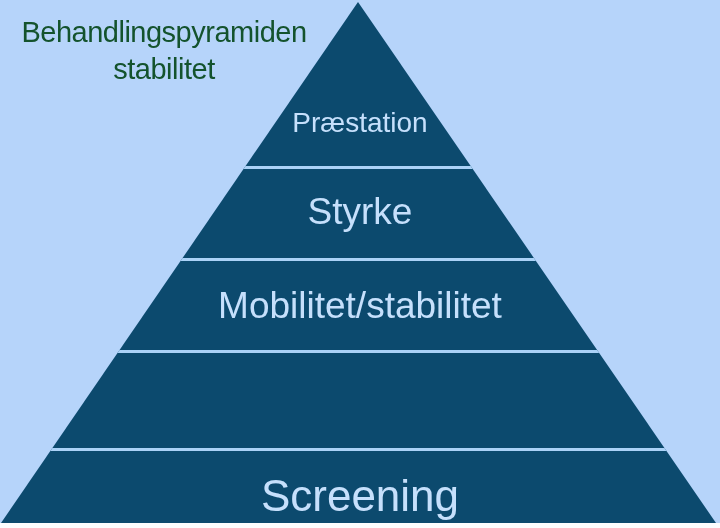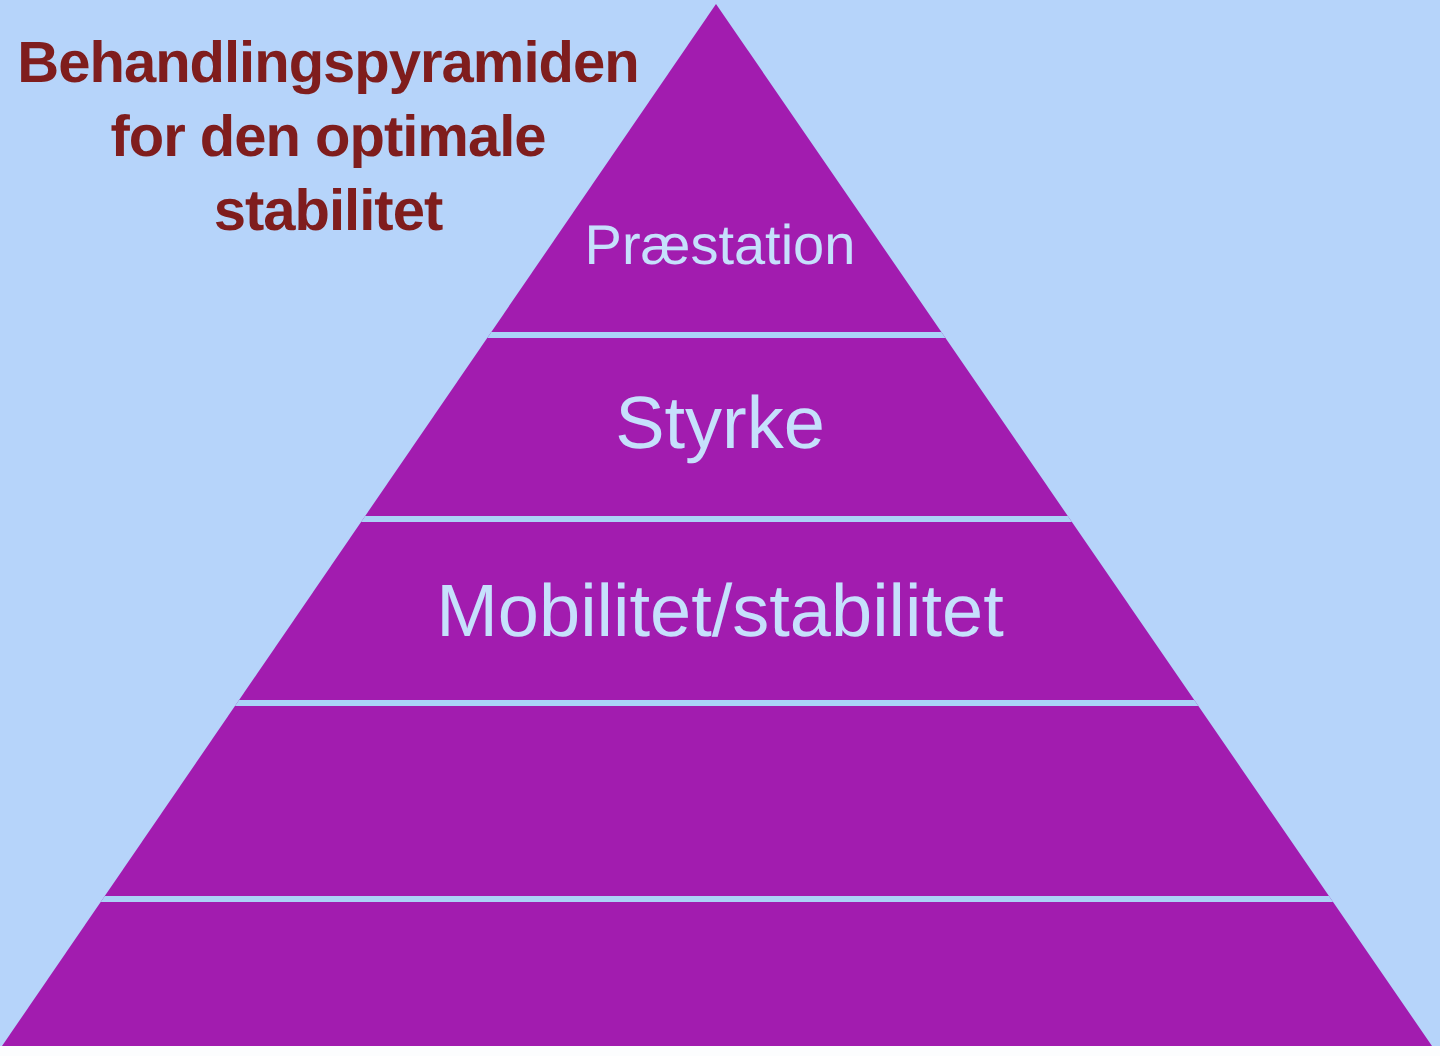--- a/index.html
+++ b/index.html
@@ -10,33 +10,33 @@
     overflow: hidden;
     background: #B6D4FA;
     font-family: "Liberation Sans", "DejaVu Sans", sans-serif;
   }
   .title {
     position: absolute;
     top: 14px;
     left: 0;
     width: 328px;
     text-align: center;
-    color: #7f1d1d;
-    font-weight: bold;
+    color: #14532d;
+    font-weight: normal;
     font-size: 29px;
     line-height: 37px;
     letter-spacing: -0.5px;
   }
   .pyramid {
     position: absolute;
     top: 0;
     left: 0;
     width: 720px;
     height: 523px;
-    background: #a21caf;
+    background: #0c4a6e;
     -webkit-clip-path: polygon(358px 2px, 716px 523px, 1px 523px);
     clip-path: polygon(358px 2px, 716px 523px, 1px 523px);
   }
   .divider {
     position: absolute;
     left: 0;
     right: 0;
     height: 2.5px;
     background: #ABD2F7;
   }
@@ -73,23 +73,23 @@
 
   <div class="pyramid">
     <div class="divider d1"></div>
     <div class="divider d2"></div>
     <div class="divider d3"></div>
     <div class="divider d4"></div>
 
     <div class="layer-label l0">Præstation</div>
     <div class="layer-label l1">Styrke</div>
     <div class="layer-label l2">Mobilitet/stabilitet</div>
+    <div class="layer-label l4">Screening</div>
   </div>
 
   <div class="title">
     <div>Behandlingspyramiden</div>
-    <div>for den optimale</div>
     <div>stabilitet</div>
   </div>
 
   <div class="bottom-strip"></div>
 
 </div>
 
 </body></html>

